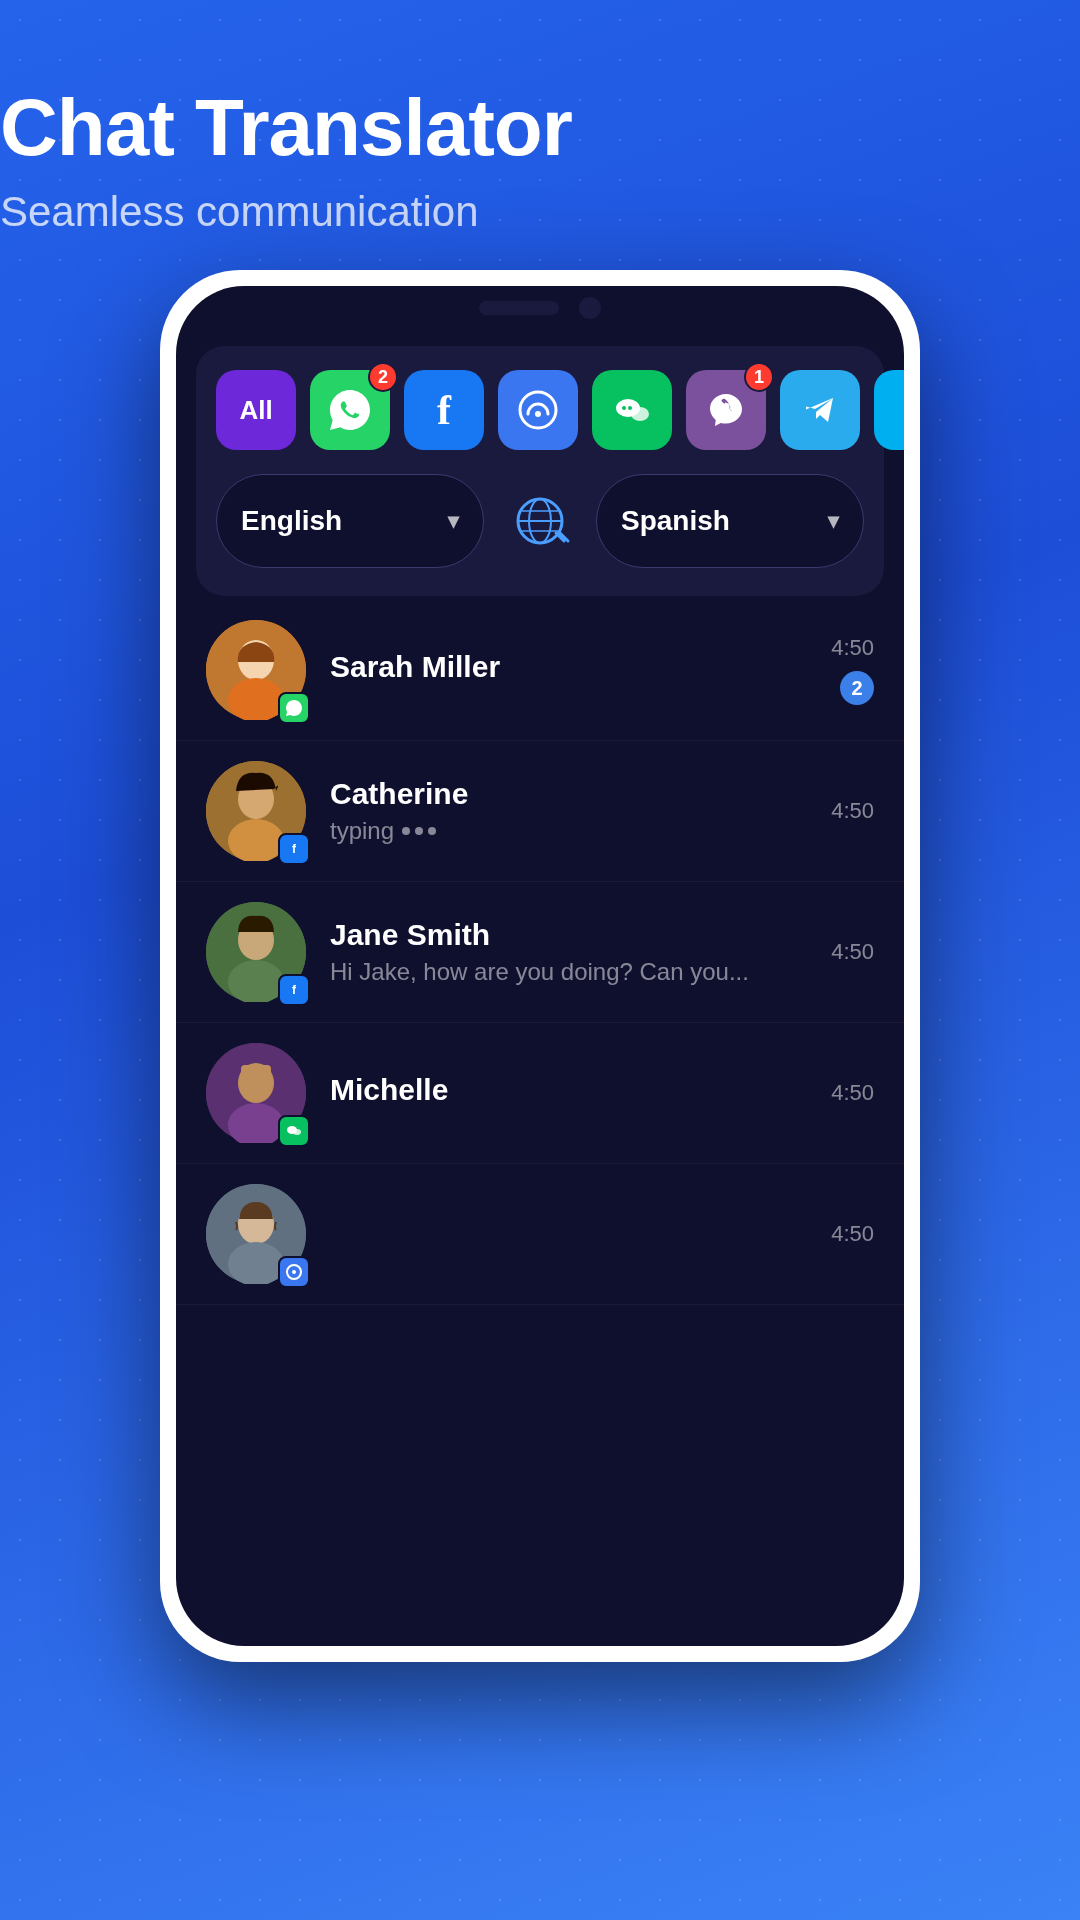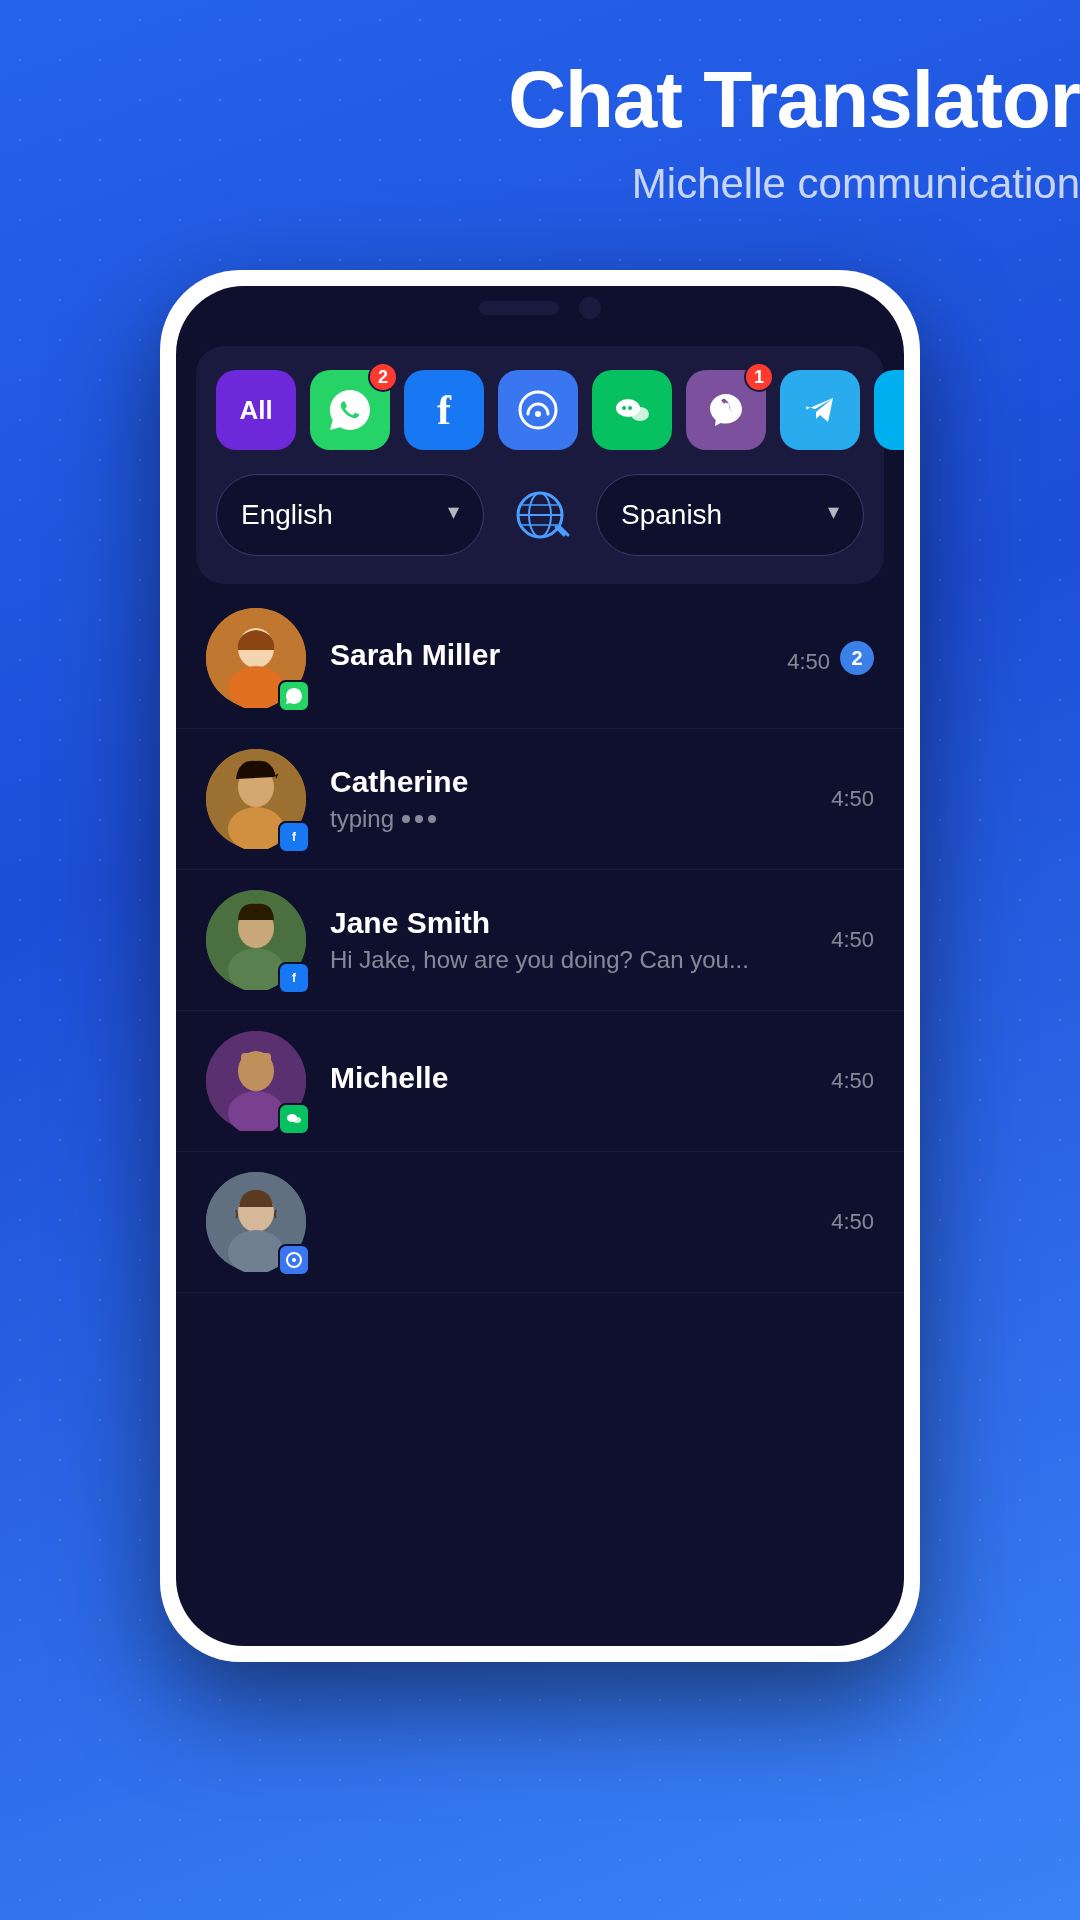--- a/index.html
+++ b/index.html
@@ -18,22 +18,22 @@
     body::before {
       content: '';
       position: absolute;
       inset: 0;
       background-image: radial-gradient(circle, rgba(255,255,255,0.15) 1px, transparent 1px);
       background-size: 40px 40px;
       pointer-events: none;
     }
 
     .hero-text {
-      text-align: right;
-      padding-top: 56px;
+      text-align: left;
+      padding-top: 84px;
       padding-bottom: 50px;
       position: relative;
       z-index: 2;
     }
 
     .hero-title {
       font-size: 80px;
       font-weight: 800;
       color: #ffffff;
       letter-spacing: -1px;
@@ -172,26 +172,27 @@
       display: flex;
       align-items: center;
       gap: 16px;
     }
 
     .lang-selector {
       flex: 1;
       background: #0f0f2e;
       border: 1.5px solid #3a3a6e;
       border-radius: 50px;
-      padding: 24px 24px;
-      display: flex;
+      padding: 30px 24px;
+      display: flex;
+      align-items: center;
       justify-content: space-between;
       color: white;
       font-size: 28px;
-      font-weight: 400;
+      font-weight: 700;
       cursor: pointer;
     }
 
     .translate-icon-btn {
       width: 80px;
       height: 80px;
       border-radius: 50%;
       background: transparent;
       display: flex;
       align-items: center;
@@ -294,21 +295,21 @@
 
     .typing-dot {
       width: 8px;
       height: 8px;
       background: rgba(255,255,255,0.5);
       border-radius: 50%;
     }
 
     .chat-meta {
       display: flex;
-      flex-direction: row;
+      flex-direction: column;
       align-items: flex-end;
       gap: 10px;
       flex-shrink: 0;
     }
 
     .chat-time {
       font-size: 22px;
       color: rgba(255,255,255,0.5);
     }
 
@@ -329,21 +330,21 @@
     .globe-svg {
       width: 64px;
       height: 64px;
     }
   </style>
 </head>
 <body>
 
 <div class="hero-text">
   <h1 class="hero-title">Chat Translator</h1>
-  <p class="hero-subtitle">Michelle communication</p>
+  <p class="hero-subtitle">Seamless communication</p>
 </div>
 
 <div class="phone-wrapper">
   <div class="phone-frame">
     <div class="phone-inner">
 
       <div class="notch">
         <div class="notch-bar"></div>
         <div class="notch-circle"></div>
       </div>

